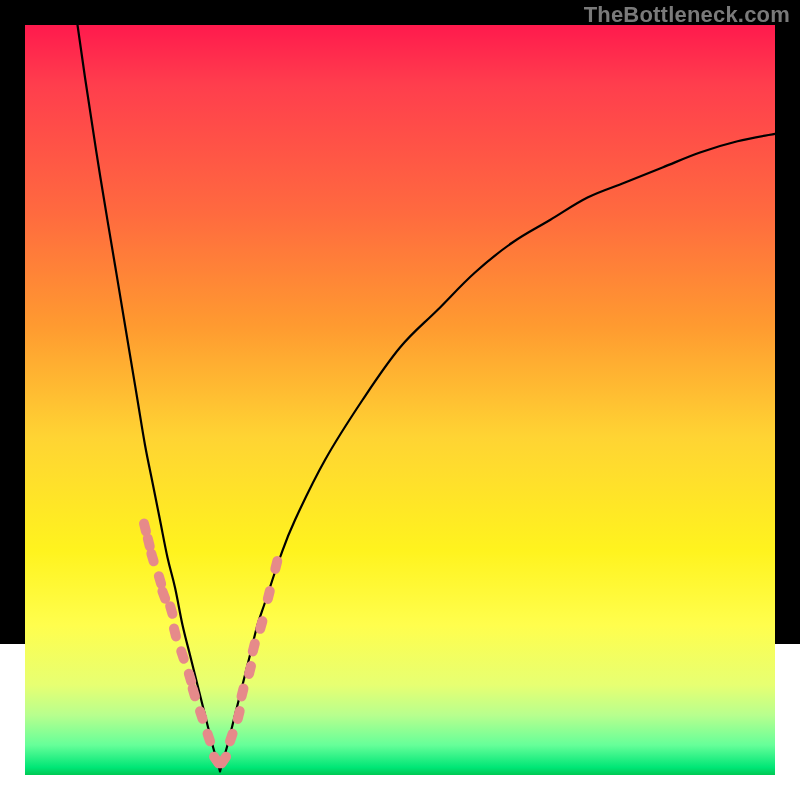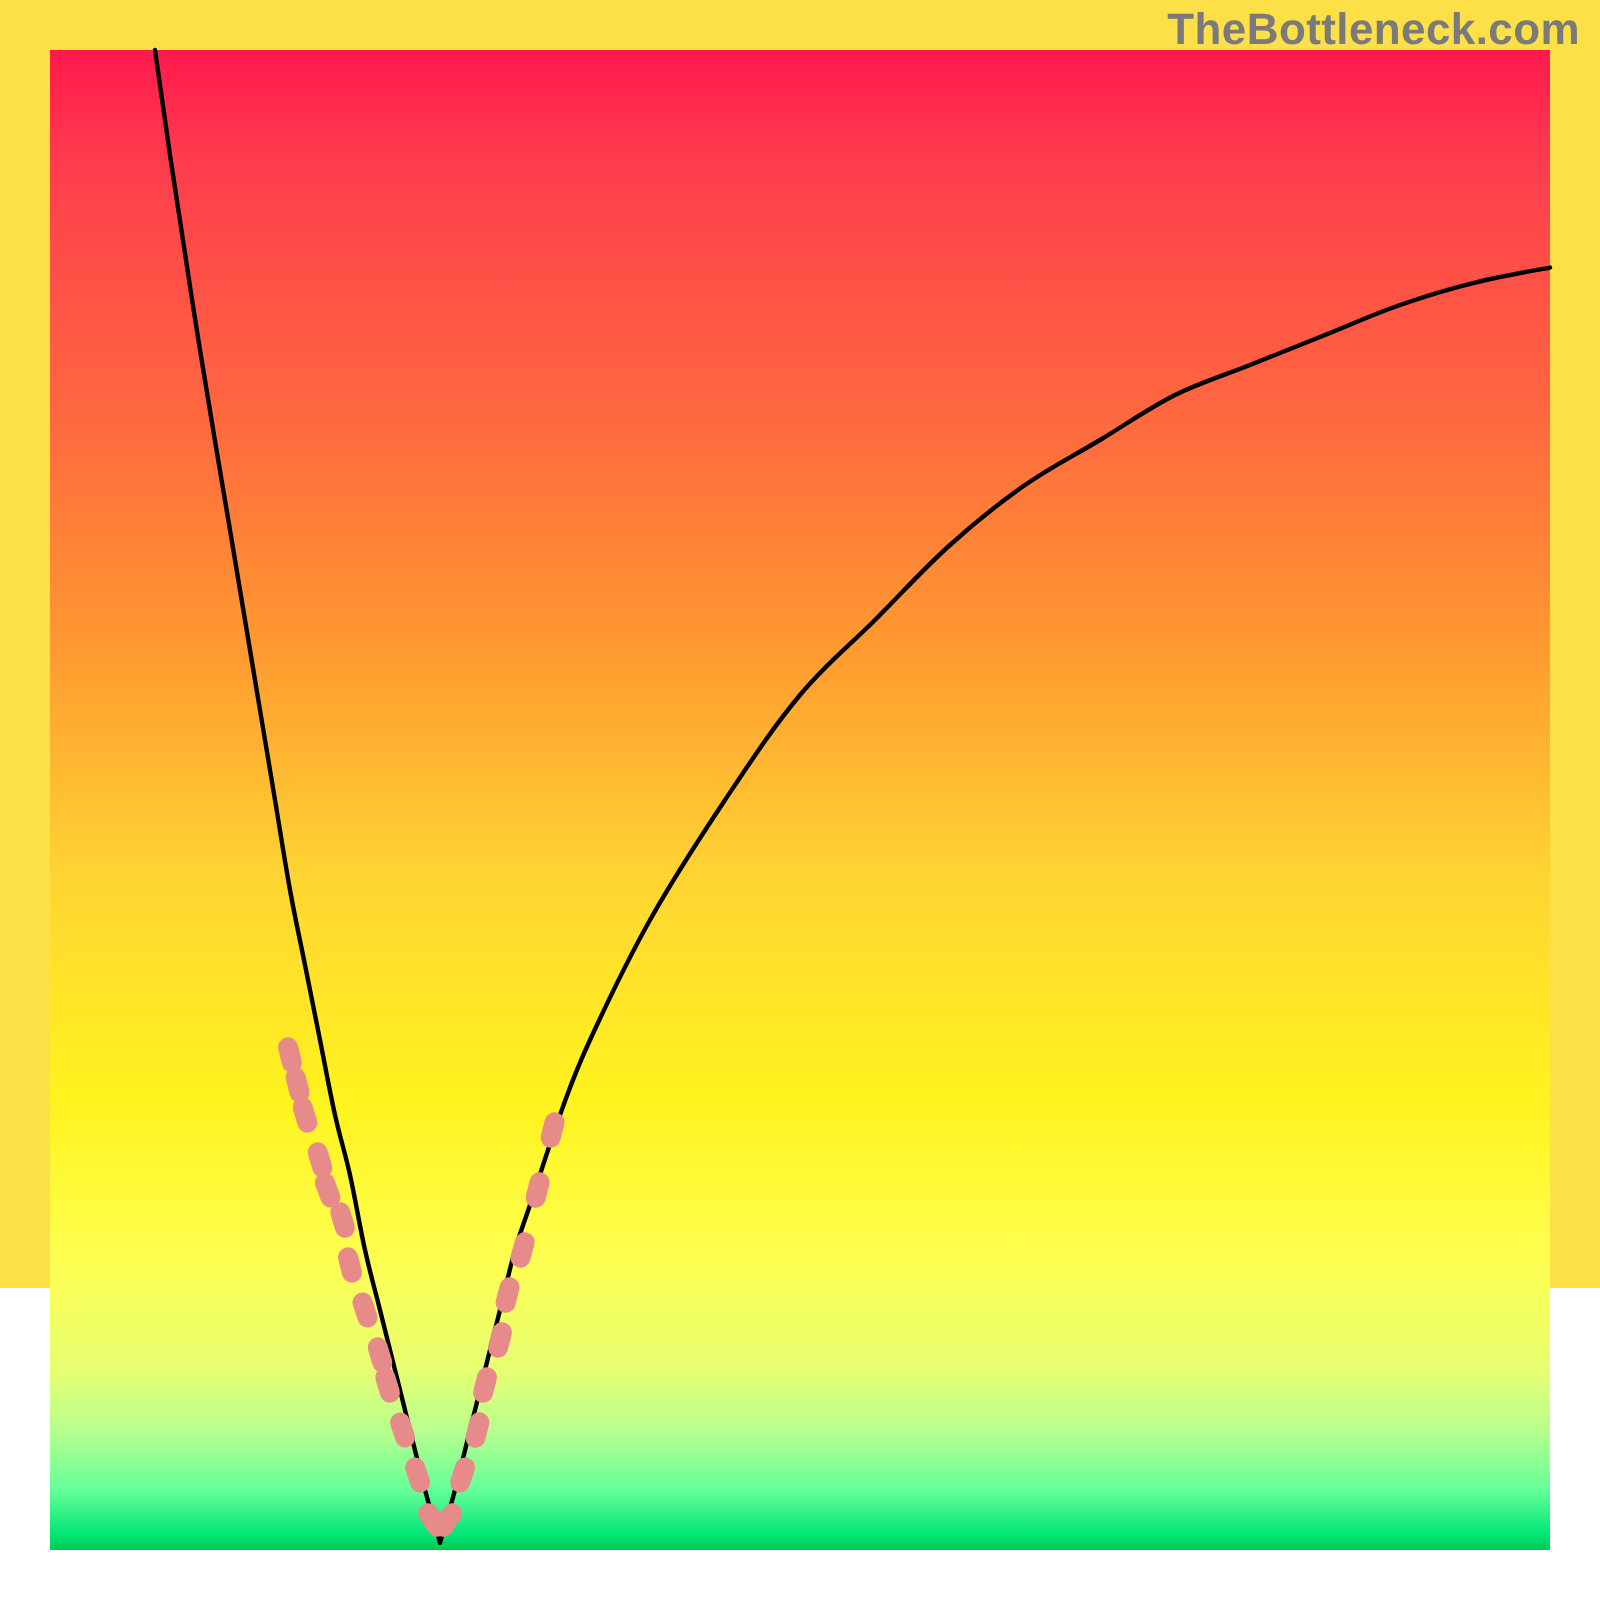--- a/index.html
+++ b/index.html
@@ -6,21 +6,21 @@
     margin: 0;
     padding: 0;
     width: 800px;
     height: 800px;
     overflow: hidden;
     font-family: Arial, Helvetica, sans-serif;
   }
   .outer {
     width: 800px;
     height: 644px;
-    background: #fde047;
+    background: #000000;
     position: relative;
   }
   .plot {
     position: absolute;
     left: 25px;
     top: 25px;
     width: 750px;
     height: 750px;
     background: linear-gradient(to bottom,
       #ff1a4d 0%,

